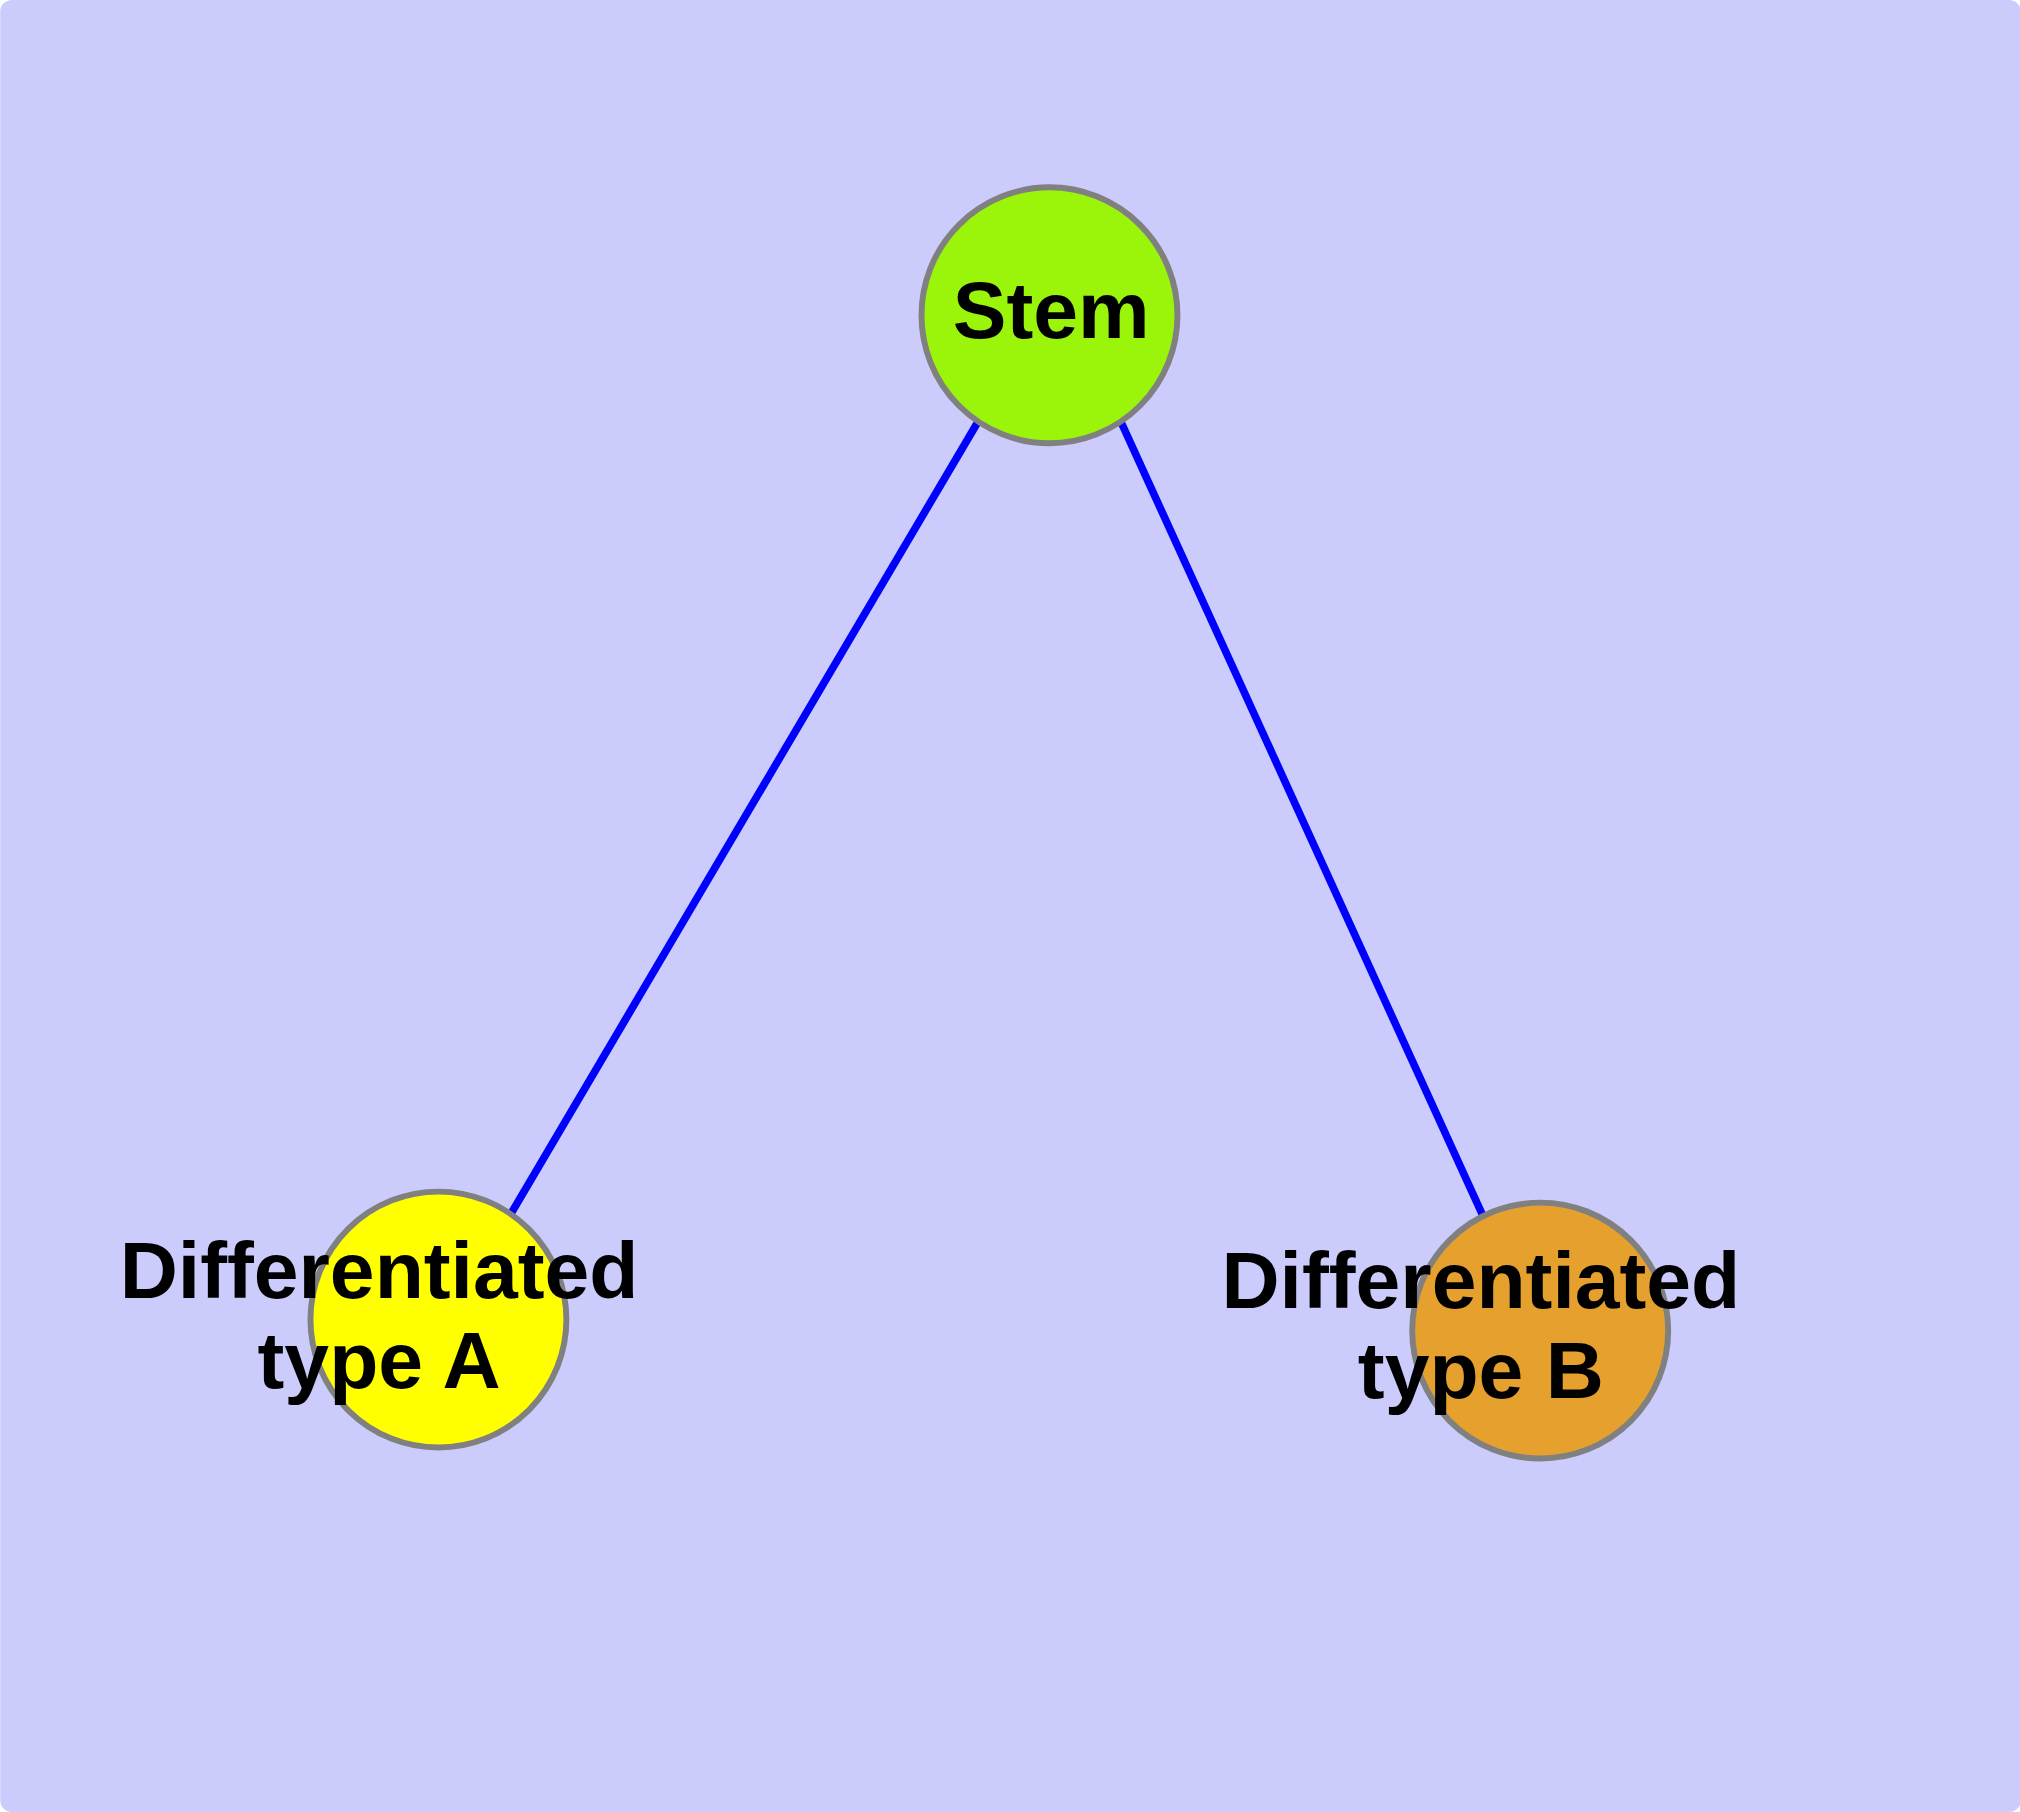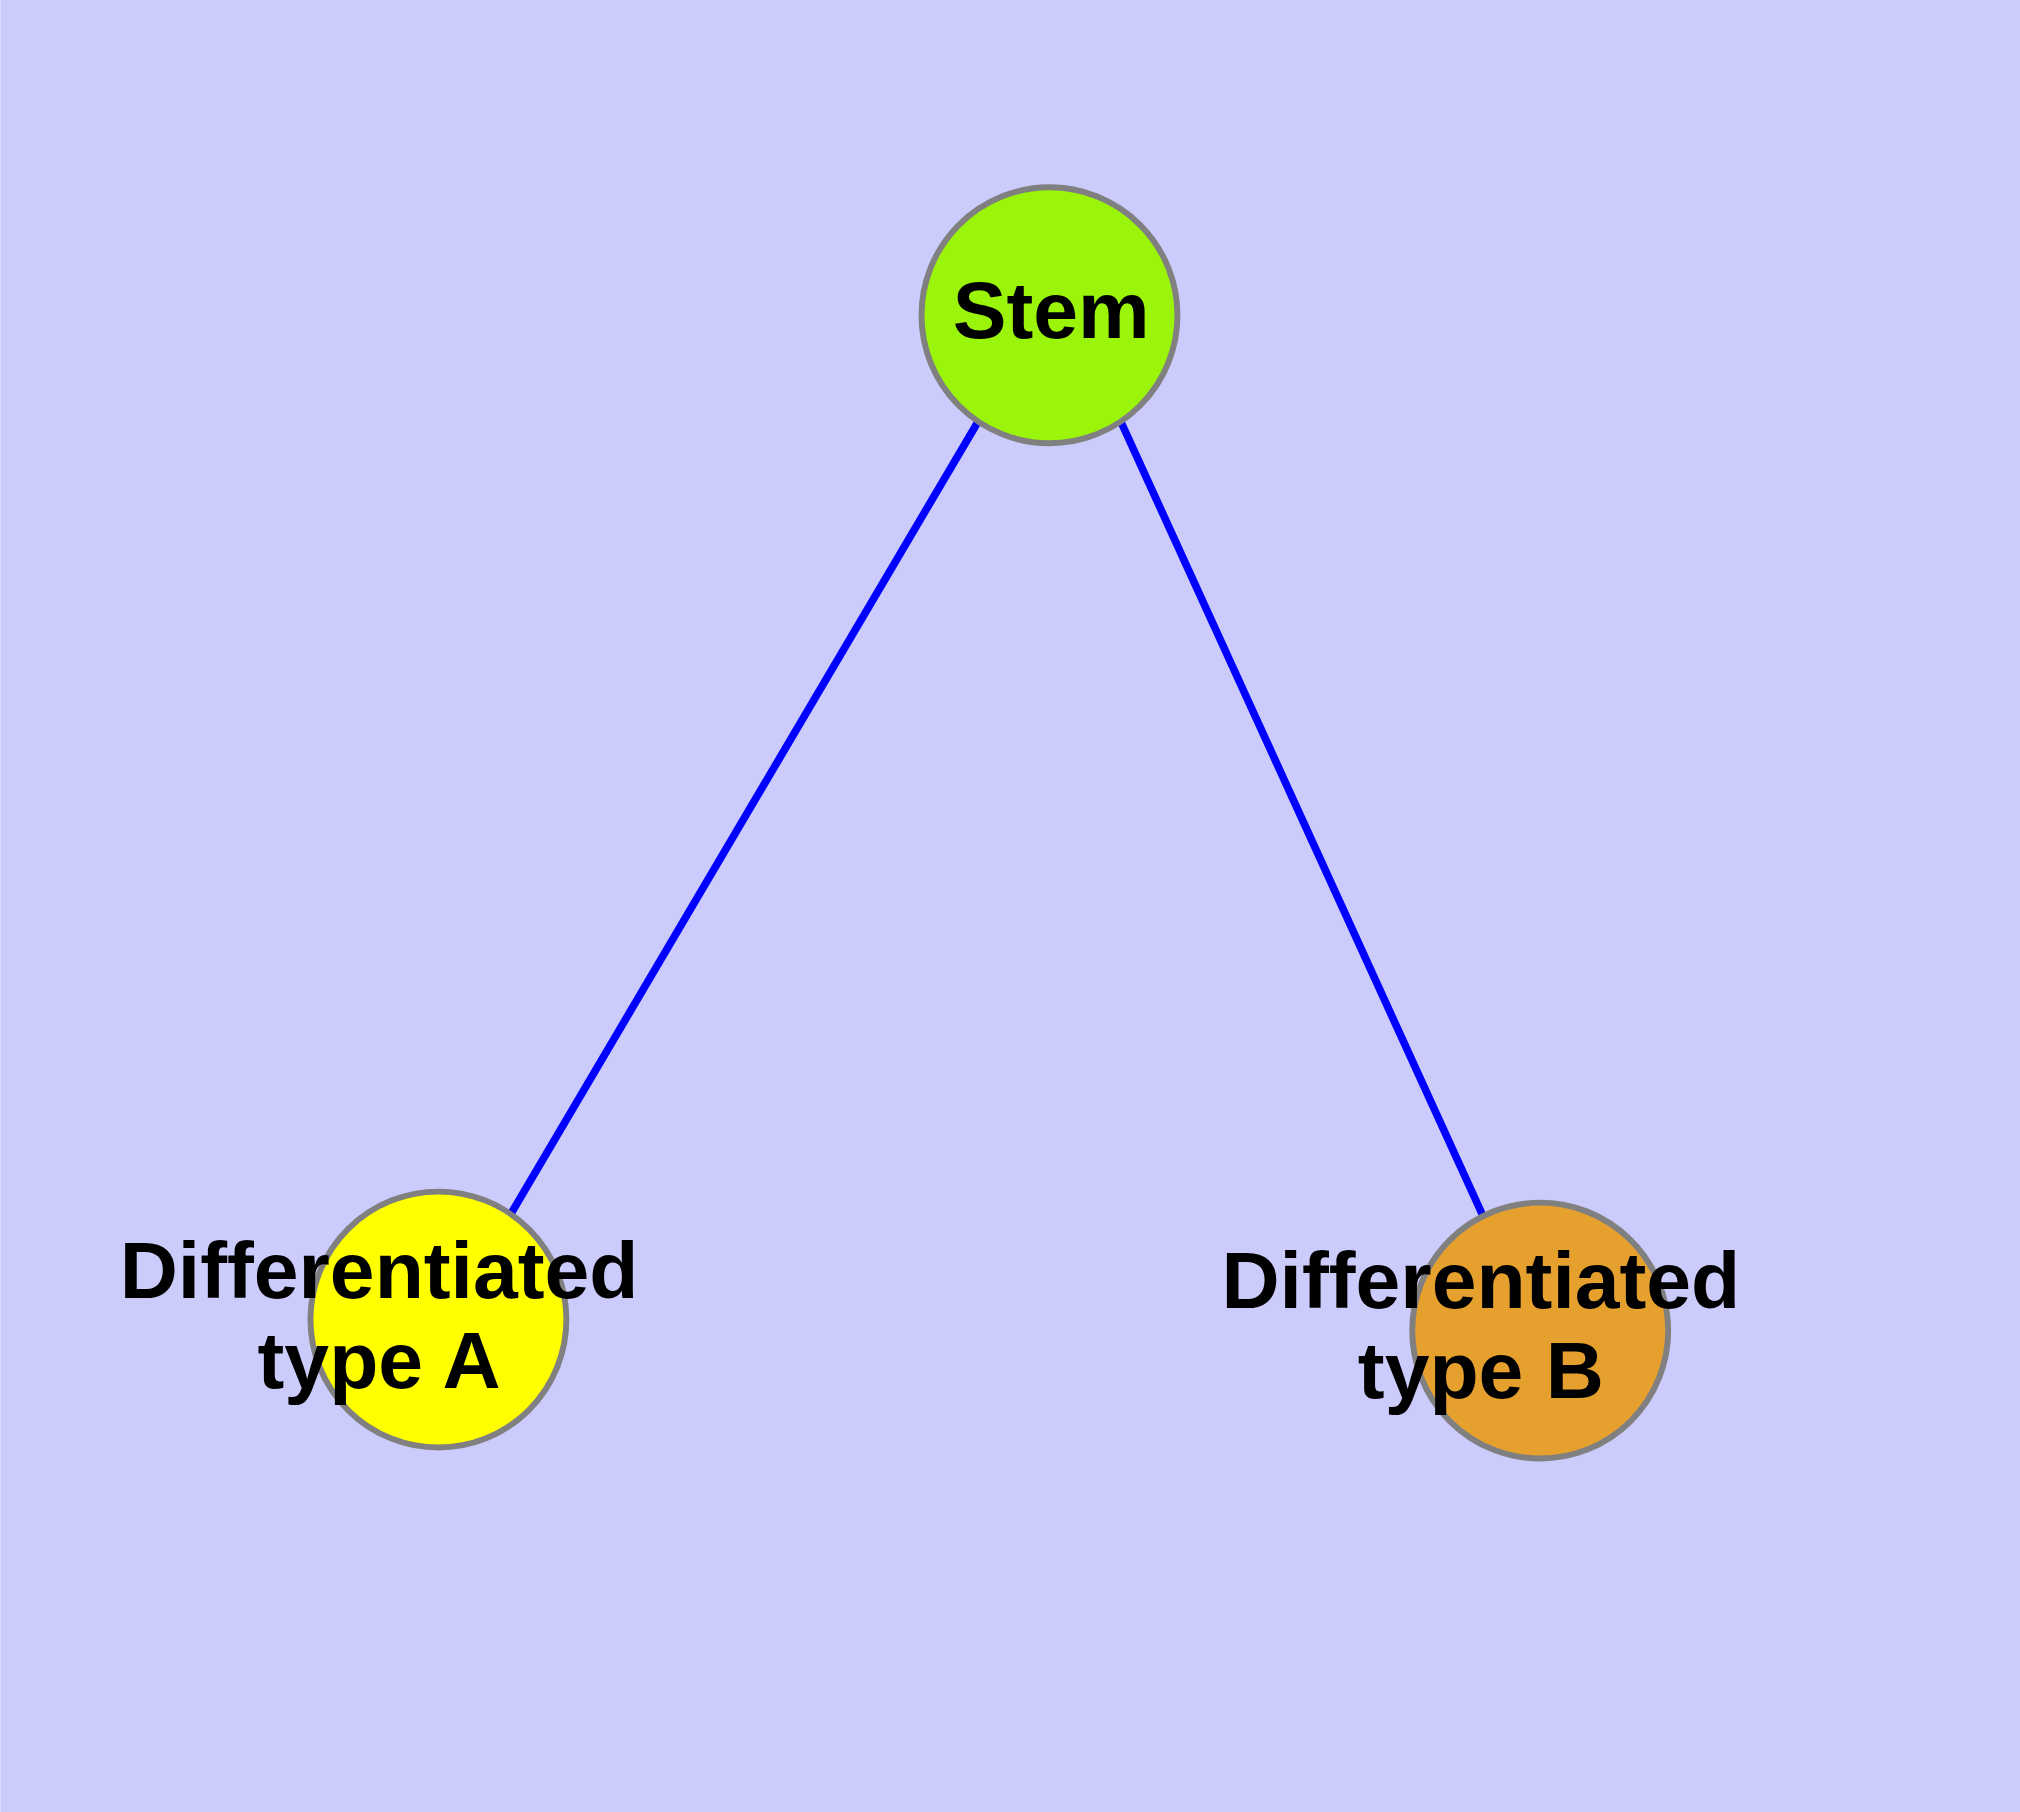--- a/index.html
+++ b/index.html
@@ -35,21 +35,21 @@
     font-weight: bold;
     font-size: 95px;
     fill: #000000;
     text-anchor: middle;
     dominant-baseline: middle;
   }
 </style>
 </head>
 <body>
 
-<div id="canvas-root" style="width: 2021px; height: 1812px;">
+<div id="canvas-root" style="width: 2021px; height: 1812px; border-radius: 12px;">
   <svg id="graph-svg" viewBox="0 0 2384 2138" style="width: 2021px; height: 1812px;">
     <rect class="graph-background" x="0" y="0" width="2384" height="2138" fill="#ccccfc"></rect>
     <g id="edge-layer">
         <line class="graph-edge" x1="1154" y1="497" x2="602" y2="1433" stroke="#0000ff" stroke-width="9"></line>
         <line class="graph-edge" x1="1322" y1="497" x2="1751" y2="1438" stroke="#0000ff" stroke-width="9"></line>
       </g>
     <g id="node-layer">
         <g>
           <circle class="node-circle" cx="1238" cy="372" r="151" fill="#9af50a" stroke="#808080" stroke-width="7"></circle>
           <text class="node-label" x="1240" y="374" font-size="95" fill="#000000"><tspan x="1240" dy="0">Stem</tspan></text>

